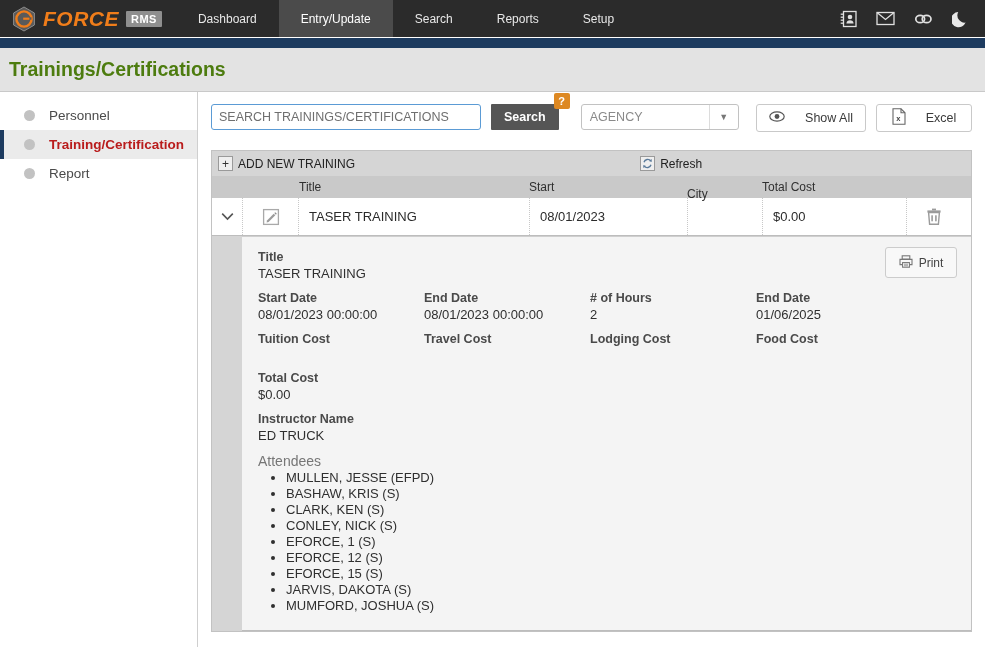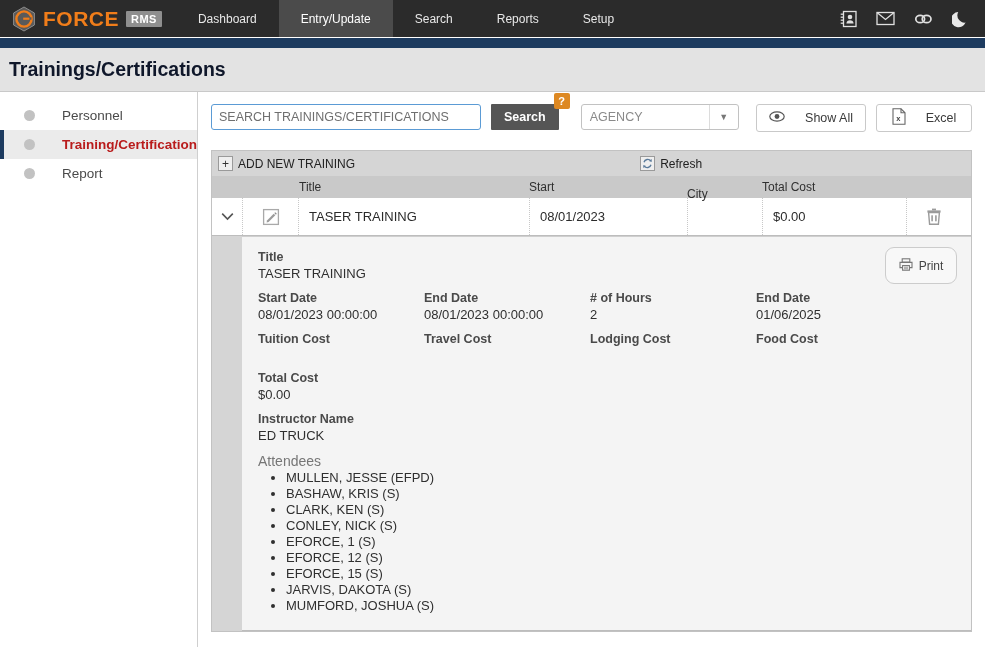--- a/index.html
+++ b/index.html
@@ -19,21 +19,21 @@
     position: relative;
   }
   .brand {
     display: flex; align-items: center;
     padding: 0 14px 0 12px;
     gap: 7px;
   }
   .brand-hex { width: 24px; height: 26px; position: relative; }
   .brand-hex svg { display: block; }
   .brand-word {
-    font-size: 21px; font-weight: bold; 
+    font-size: 21px; font-weight: bold; font-style: italic;
     color: #f07d1a; letter-spacing: 0.5px;
     font-family: "Liberation Sans", sans-serif;
   }
   .brand-rms {
     background: #8f8f8f; color: #ffffff;
     font-size: 11px; font-weight: bold;
     padding: 2px 5px 2px 5px;
     letter-spacing: 0.5px;
     border-radius: 1px;
   }
@@ -57,35 +57,35 @@
   .blueband { height: 11px; background: #1d3b5f; border-top: 1px solid #ffffff; }
 
   
   .pagetitle-bar {
     height: 44px; background: #e3e3e3;
     display: flex; align-items: center;
     border-bottom: 1px solid #c9c9c9;
   }
   .pagetitle {
     font-size: 19.5px; font-weight: bold;
-    color: #0f172a; padding-left: 9px;
+    color: #4d7c0f; padding-left: 9px;
   }
 
   
   .body-wrap { display: flex; height: 555px; }
 
   .sidebar {
     width: 198px; background: #ffffff;
     border-right: 1px solid #cfcfcf;
     padding-top: 9px;
     flex: 0 0 198px;
   }
   .side-item {
     display: flex; align-items: center;
-    gap: 27px;
+    gap: 14px;
     height: 29px;
     padding-left: 20px;
     font-size: 13.5px; color: #4a4a4a;
     cursor: pointer;
     border-left: 4px solid transparent;
   }
   .side-item.active {
     background: #ebebeb; font-weight: bold; color: #b91c1c;
     border-left: 4px solid #1d3b5f;
   }
@@ -213,22 +213,22 @@
   .detail {
     flex: 1;
     background: #f4f4f4;
     border-top: 1px solid #cfcfcf;
     border-bottom: 1px solid #bdbdbd;
     padding: 13px 16px 16px 16px;
     position: relative;
   }
   .print-btn {
     position: absolute; top: 10px; right: 14px;
-    height: 37px; width: 72px;
-    border: 1px solid #cccccc; border-radius: 9px;
+    height: 31px; width: 72px;
+    border: 1px solid #cccccc; border-radius: 3px;
     background: #f8f8f8; cursor: pointer;
     display: flex; align-items: center; justify-content: center; gap: 6px;
     font-size: 12px; color: #444444;
   }
   .d-label { font-size: 12.5px; font-weight: bold; color: #4a4a4a; }
   .d-value { font-size: 13px; color: #2f2f2f; margin-top: 2px; }
   .d-block { margin-bottom: 10px; }
   .d-row { display: flex; margin-bottom: 10px; }
   .d-col { width: 166px; }
   .attendee-head { font-size: 14px; color: #767676; margin-top: 9px; margin-bottom: 1px; }

